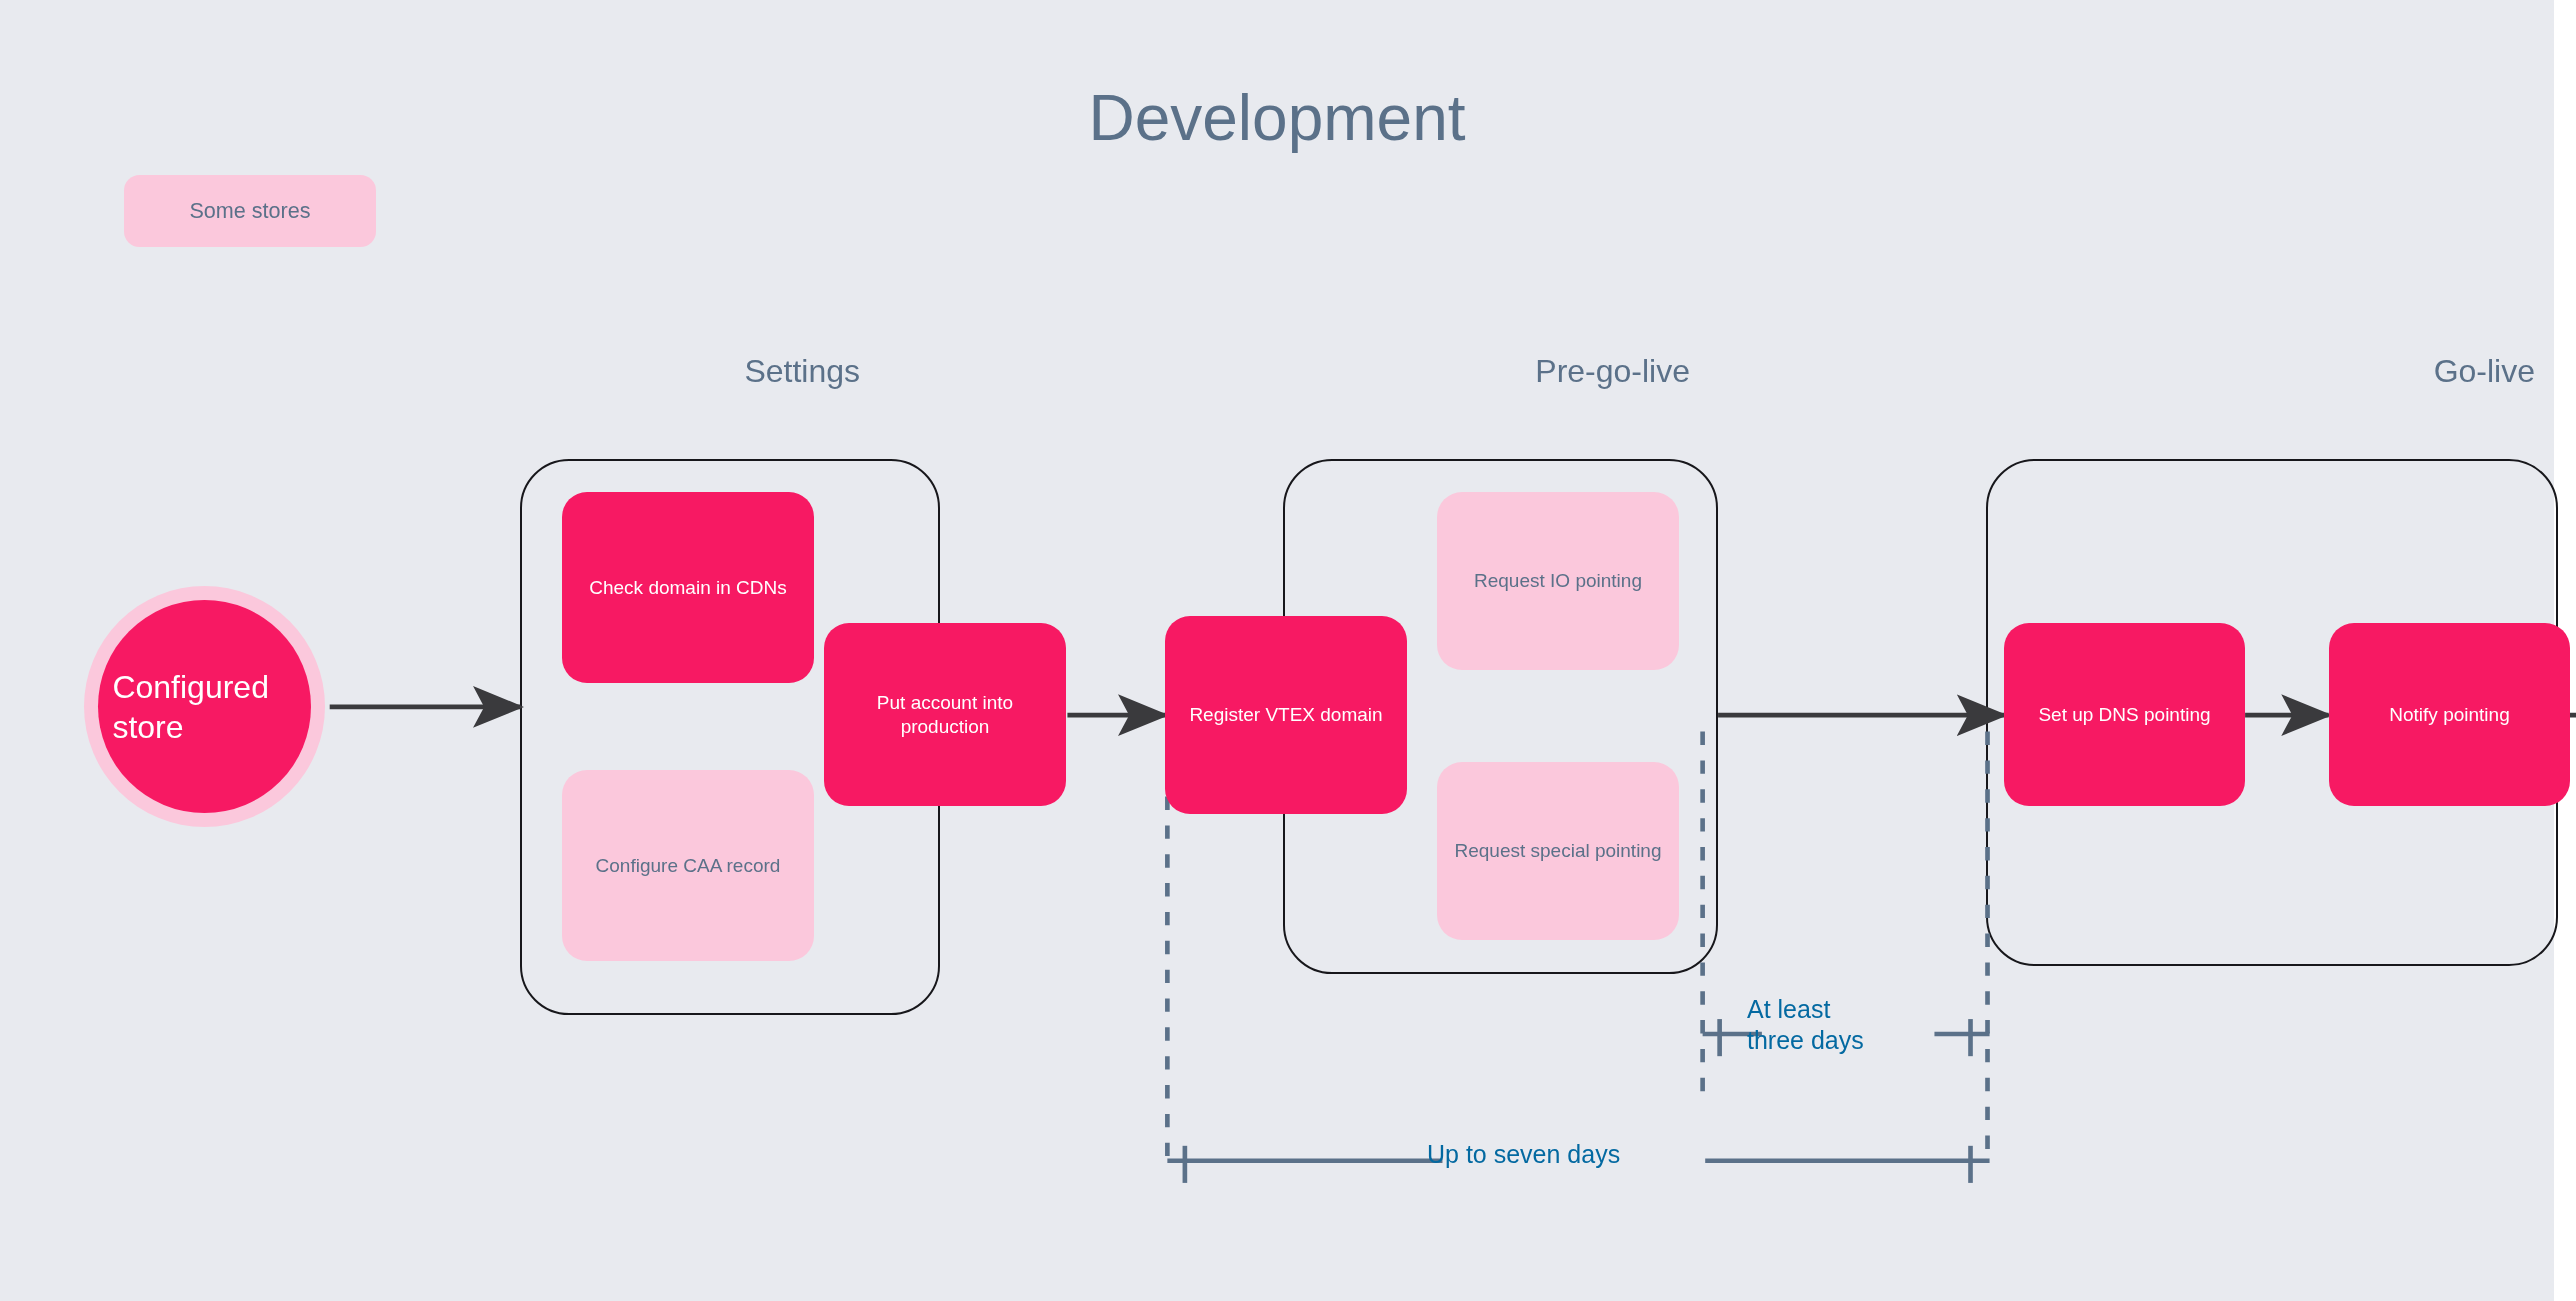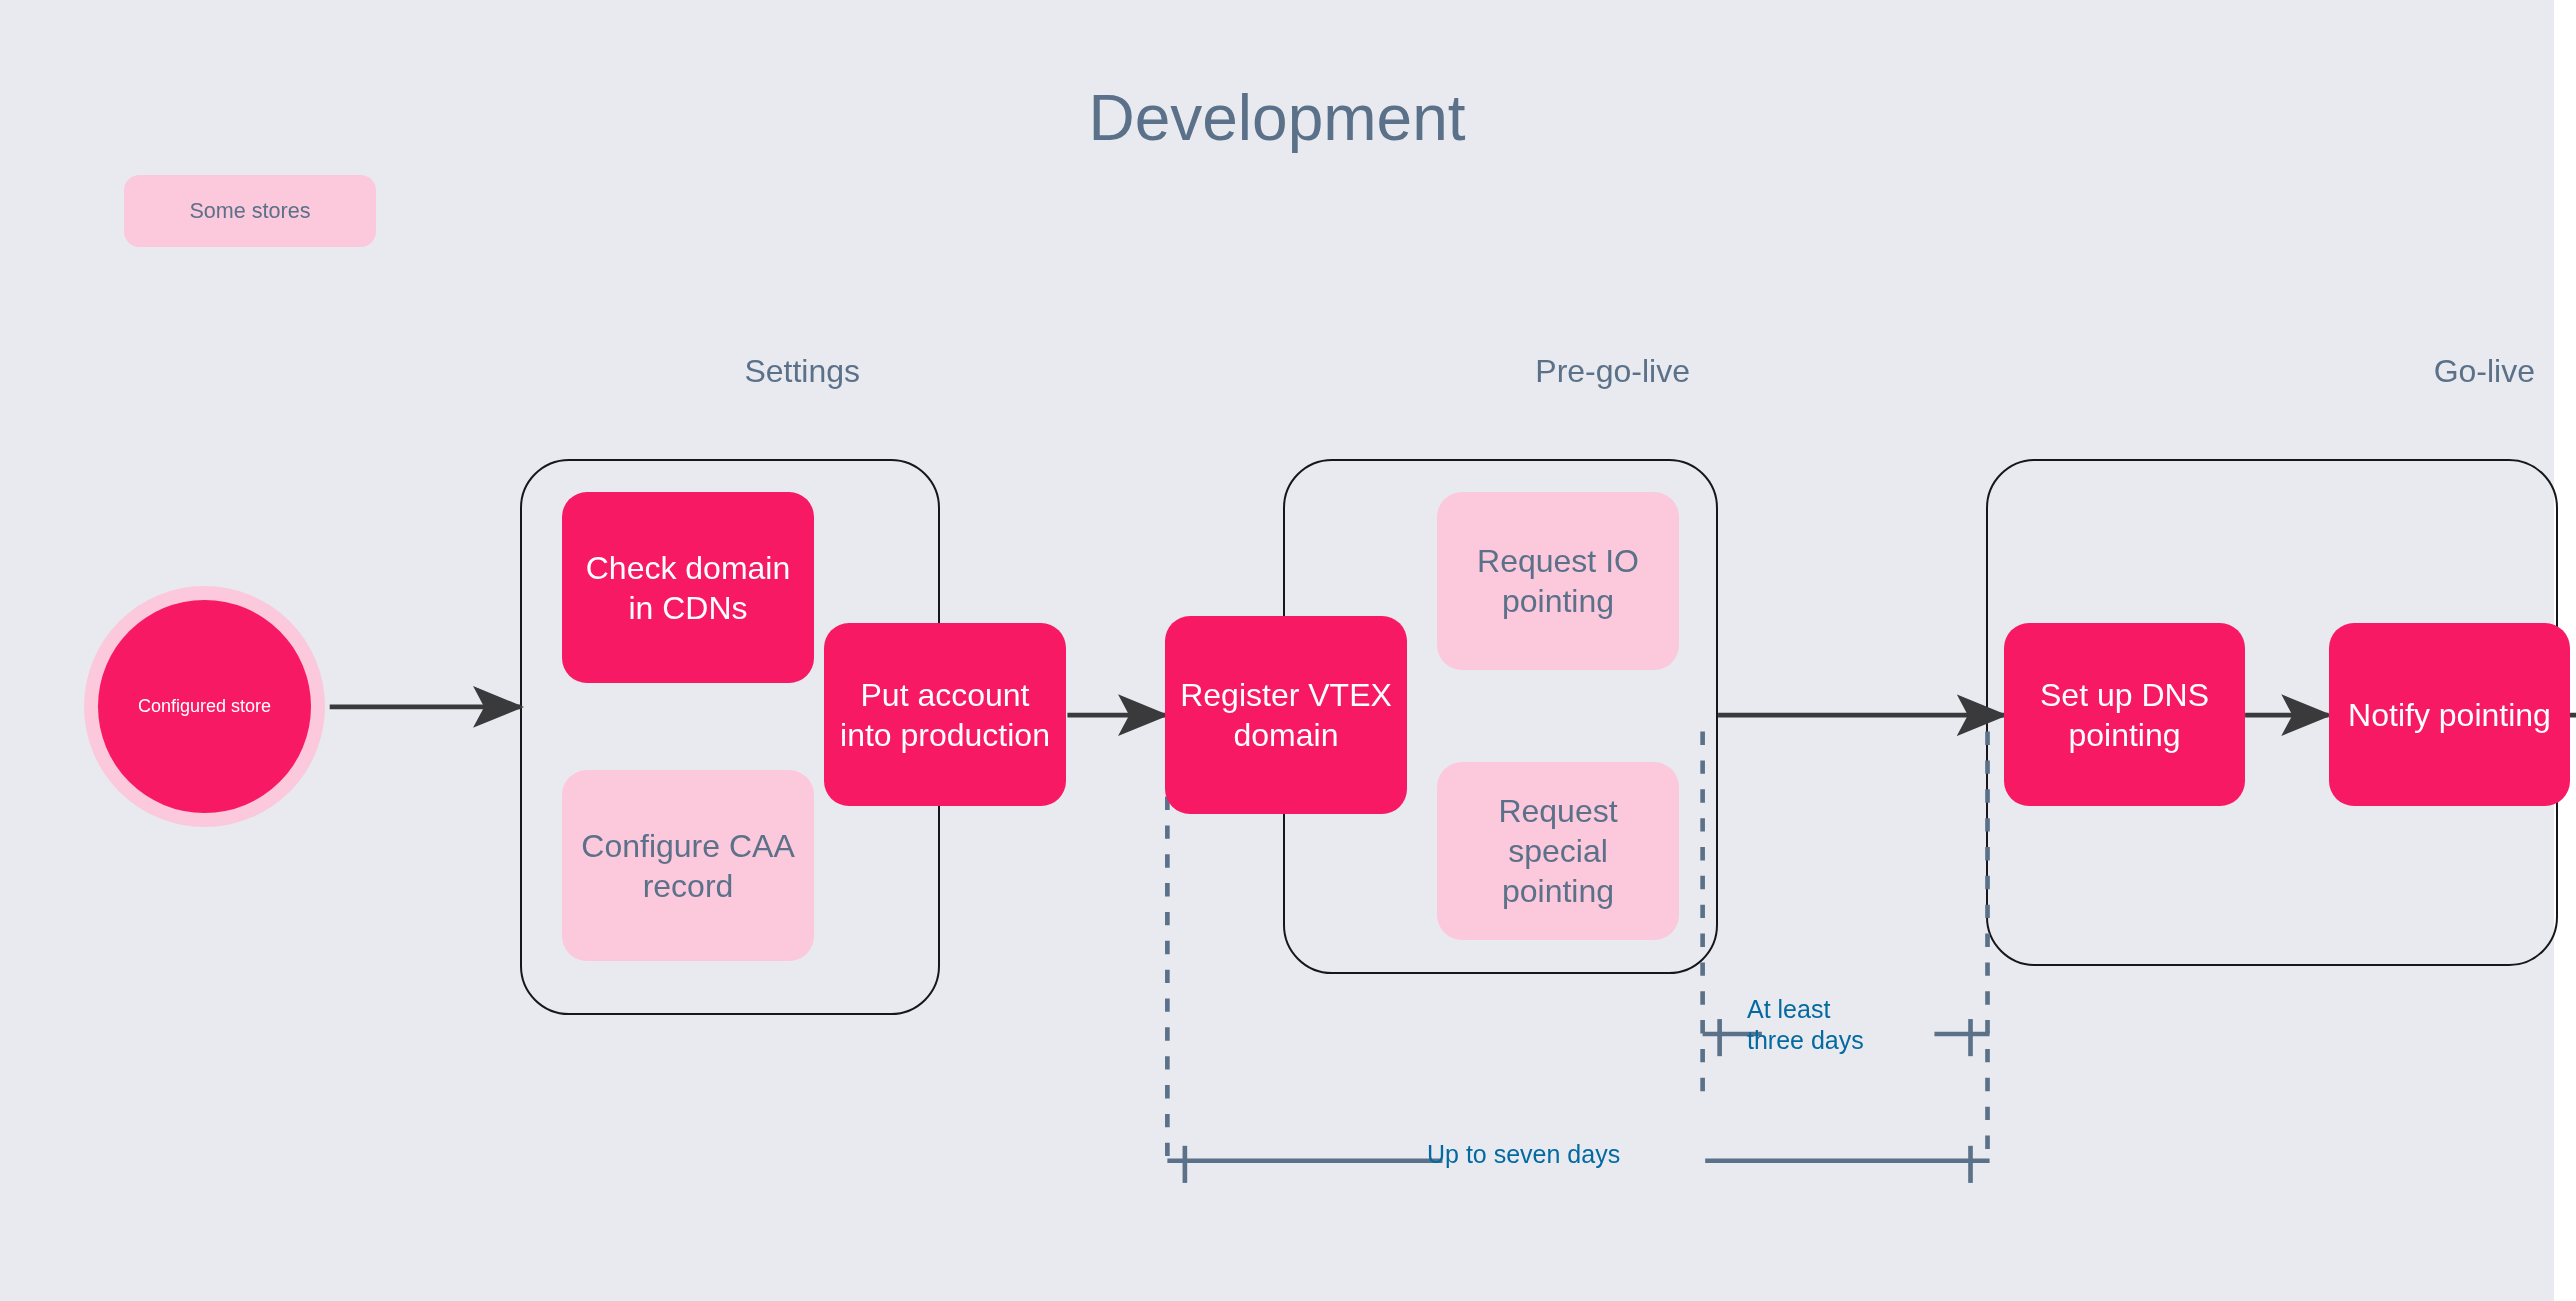--- a/index.html
+++ b/index.html
@@ -106,21 +106,21 @@
 
   
   .task {
     position: absolute;
     display: flex;
     align-items: center;
     justify-content: center;
     text-align: center;
     border-radius: 25px;
     box-sizing: border-box;
-    font-size: 32px;
+    font-size: 19px;
     line-height: 1.25;
     padding: 5.2px 11.3px;
   }
   .task.primary   { background: #F71963; color: #FFFFFF; }
   .task.secondary { background: #FBC8DC; color: #5B7189; }
 
   #task-check-domain   { left: 562px; top: 492px;  width: 252px; height: 191px; }
   #task-configure-caa  { left: 562px; top: 770px; width: 252px; height: 191px; }
   #task-put-account    { left: 824px; top: 623px; width: 242px; height: 183px; }
   #task-register-vtex  { left: 1165px; top: 616px; width: 242px; height: 198px; }
@@ -129,21 +129,21 @@
   #task-setup-dns      { left: 2004px; top: 623px; width: 241px; height: 183px; }
   #task-notify         { left: 2329px; top: 623px; width: 241px; height: 183px; }
 
   
   .terminal {
     position: absolute;
     border-radius: 50%;
     display: flex;
     align-items: center;
     justify-content: center;
-    font-size: 18px;
+    font-size: 32px;
     line-height: 1.25;
     color: #FFFFFF;
     background: #F71963;
     box-sizing: border-box;
     padding: 5.2px 14.4px;
   }
   .terminal-ring {
     position: absolute;
     border-radius: 50%;
     background: #FBC8DC;

